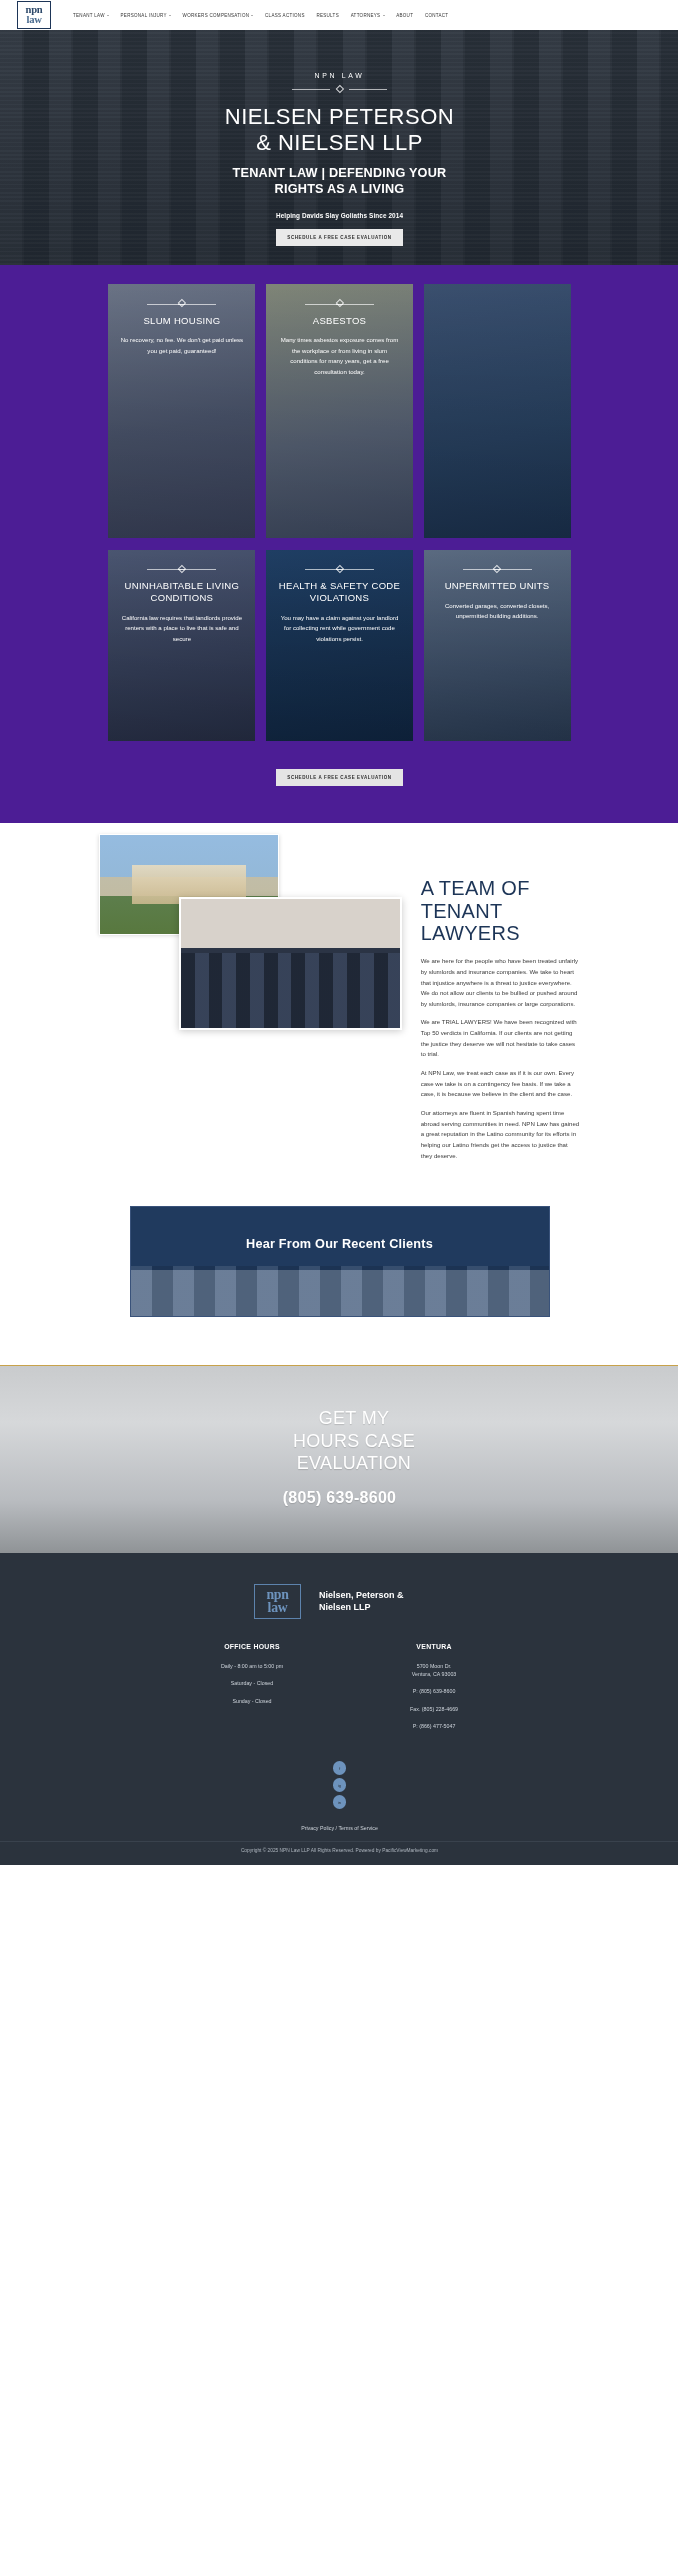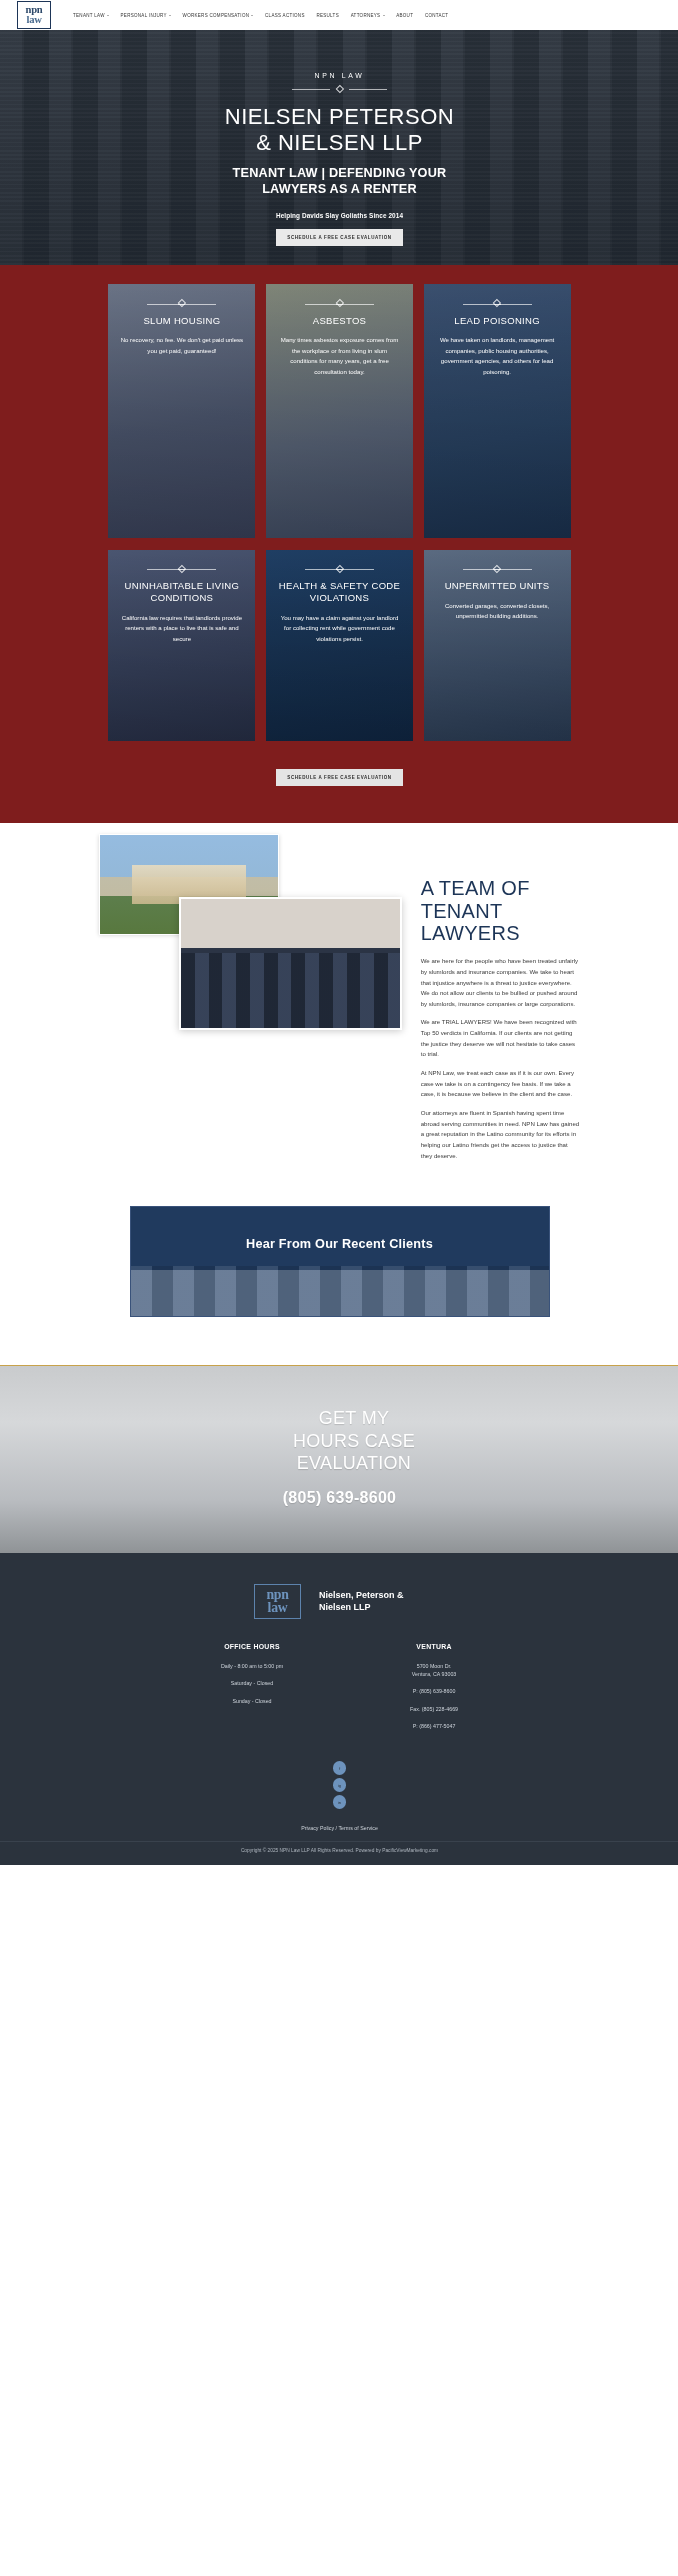--- a/index.html
+++ b/index.html
@@ -145,21 +145,21 @@
     font-size: 4.5px;
     letter-spacing: 0.6px;
     font-weight: 700;
     padding: 5.8px 11.7px;
     border: none;
     cursor: pointer;
     text-transform: uppercase;
   }
   
   .cards-section {
-    background: #7f1d1d;
+    background: #4c1d95;
     padding: 19px 0 5.3px;
   }
   .cards-row {
     display: flex;
     justify-content: center;
     gap: 10.6px;
     margin-bottom: 11.7px;
   }
   .card {
     width: 147px;
@@ -450,21 +450,21 @@
     <div class="eyebrow">NPN LAW</div>
     <div class="diamond-rule">
         <span></span>
       </div>
     <h1 class="hero-title">
       <span>NIELSEN PETERSON</span><br>
       <span>&amp; NIELSEN LLP</span>
     </h1>
     <div class="hero-sub">
       <span>TENANT LAW | DEFENDING YOUR</span><br>
-      <span>LAWYERS AS A RENTER</span>
+      <span>RIGHTS AS A LIVING</span>
     </div>
     <div class="hero-tag">Helping Davids Slay Goliaths Since 2014</div>
     <button class="btn-cta">SCHEDULE A FREE CASE EVALUATION</button>
   </div>
 </section>
 
 <section class="cards-section">
   <div class="cards-row">
 
     <div class="card c-slum">
@@ -485,27 +485,20 @@
         <div class="diamond-rule">
             <span></span>
           </div>
         <h3>ASBESTOS</h3>
         <p>Many times asbestos exposure comes from the workplace or from living in slum conditions for many years, get a free consultation today.</p>
       </div>
     </div>
 
     <div class="card c-lead">
       <div class="card-bg"></div>
-      <div class="card-content">
-        <div class="diamond-rule">
-            <span></span>
-          </div>
-        <h3>LEAD POISONING</h3>
-        <p>We have taken on landlords, management companies, public housing authorities, government agencies, and others for lead poisoning.</p>
-      </div>
     </div>
   </div>
 
   <div class="cards-row">
     <div class="card c-unin h2">
       <div class="card-bg"></div>
       <div class="card-content">
         <div class="diamond-rule">
             <span></span>
           </div>

